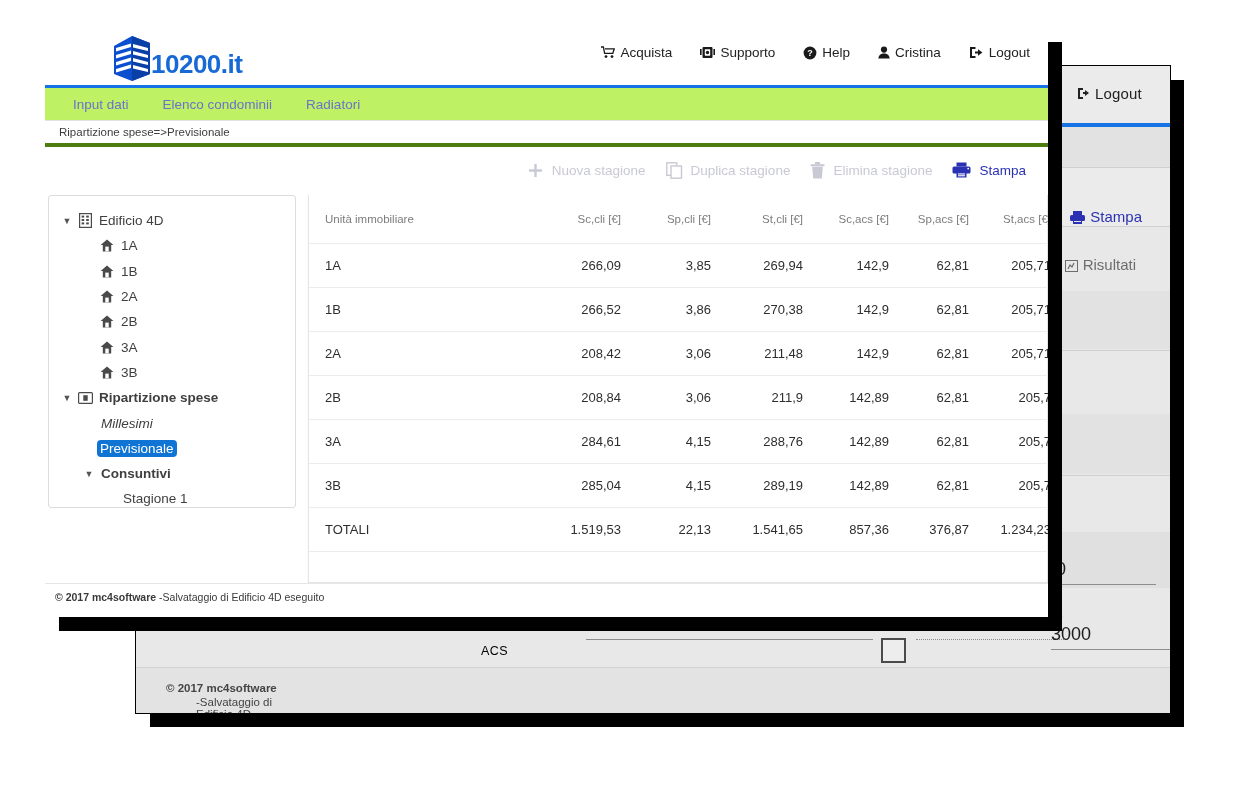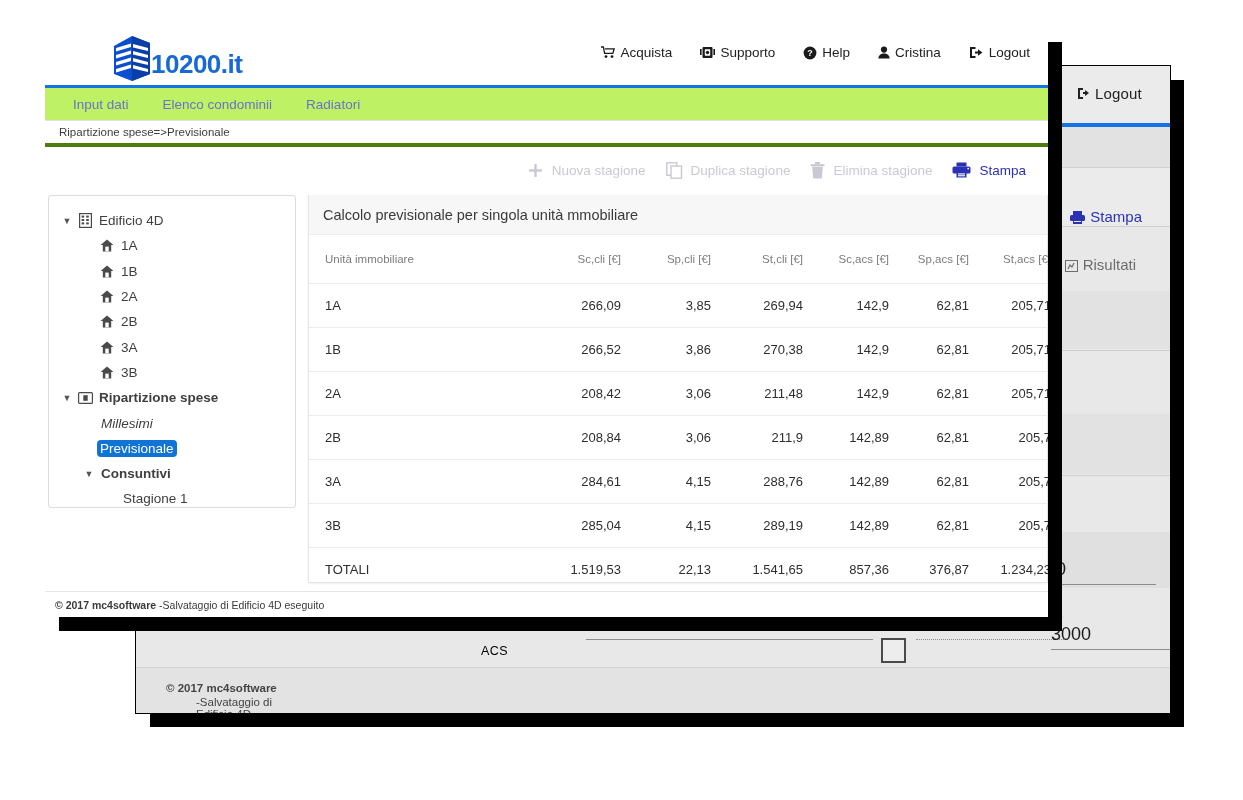--- a/index.html
+++ b/index.html
@@ -197,21 +197,21 @@
     font-size:13px; color:#2e2e2e; text-align:right;
     padding:14px 18px 14px 0; border-bottom:1px solid #ececec;
     white-space:nowrap;
   }
   table.prev td.c0 { text-align:left; padding-left:16px; }
   table.prev tr.totals td { color:#2e2e2e; }
   table.prev tr:last-child td { border-bottom:1px solid #ececec; }
 
   
   .fg-footer {
-    position:absolute; left:0; bottom:0; width:100%; height:26px;
+    position:absolute; left:0; bottom:8px; width:100%; height:26px;
     background:#fff; border-top:1px solid #e6e6e6;
     display:flex; align-items:center; padding-left:10px;
   }
   .fg-footer span { font-size:10.5px; color:#3a3a3a; }
   .fg-footer .cb { font-weight:bold; }
 </style>
 </head>
 <body>
 
 <div id="stage">
@@ -507,21 +507,20 @@
               <span class="tlabel">Consuntivi</span>
             </div>
             <div class="tree-row" style="padding-left: 54px;">
               <span class="caret"></span>
               <span class="tlabel">Stagione 1</span>
             </div>
           </div>
       </div>
 
       <div class="content-card">
-        <div class="card-title">Calcolo previsionale per singola unità mmobiliare</div>
         <table class="prev">
           <colgroup>
             <col style="width:230px">
             <col style="width:100px">
             <col style="width:90px">
             <col style="width:92px">
             <col style="width:86px">
             <col style="width:80px">
             <col style="width:82px">
           </colgroup>

